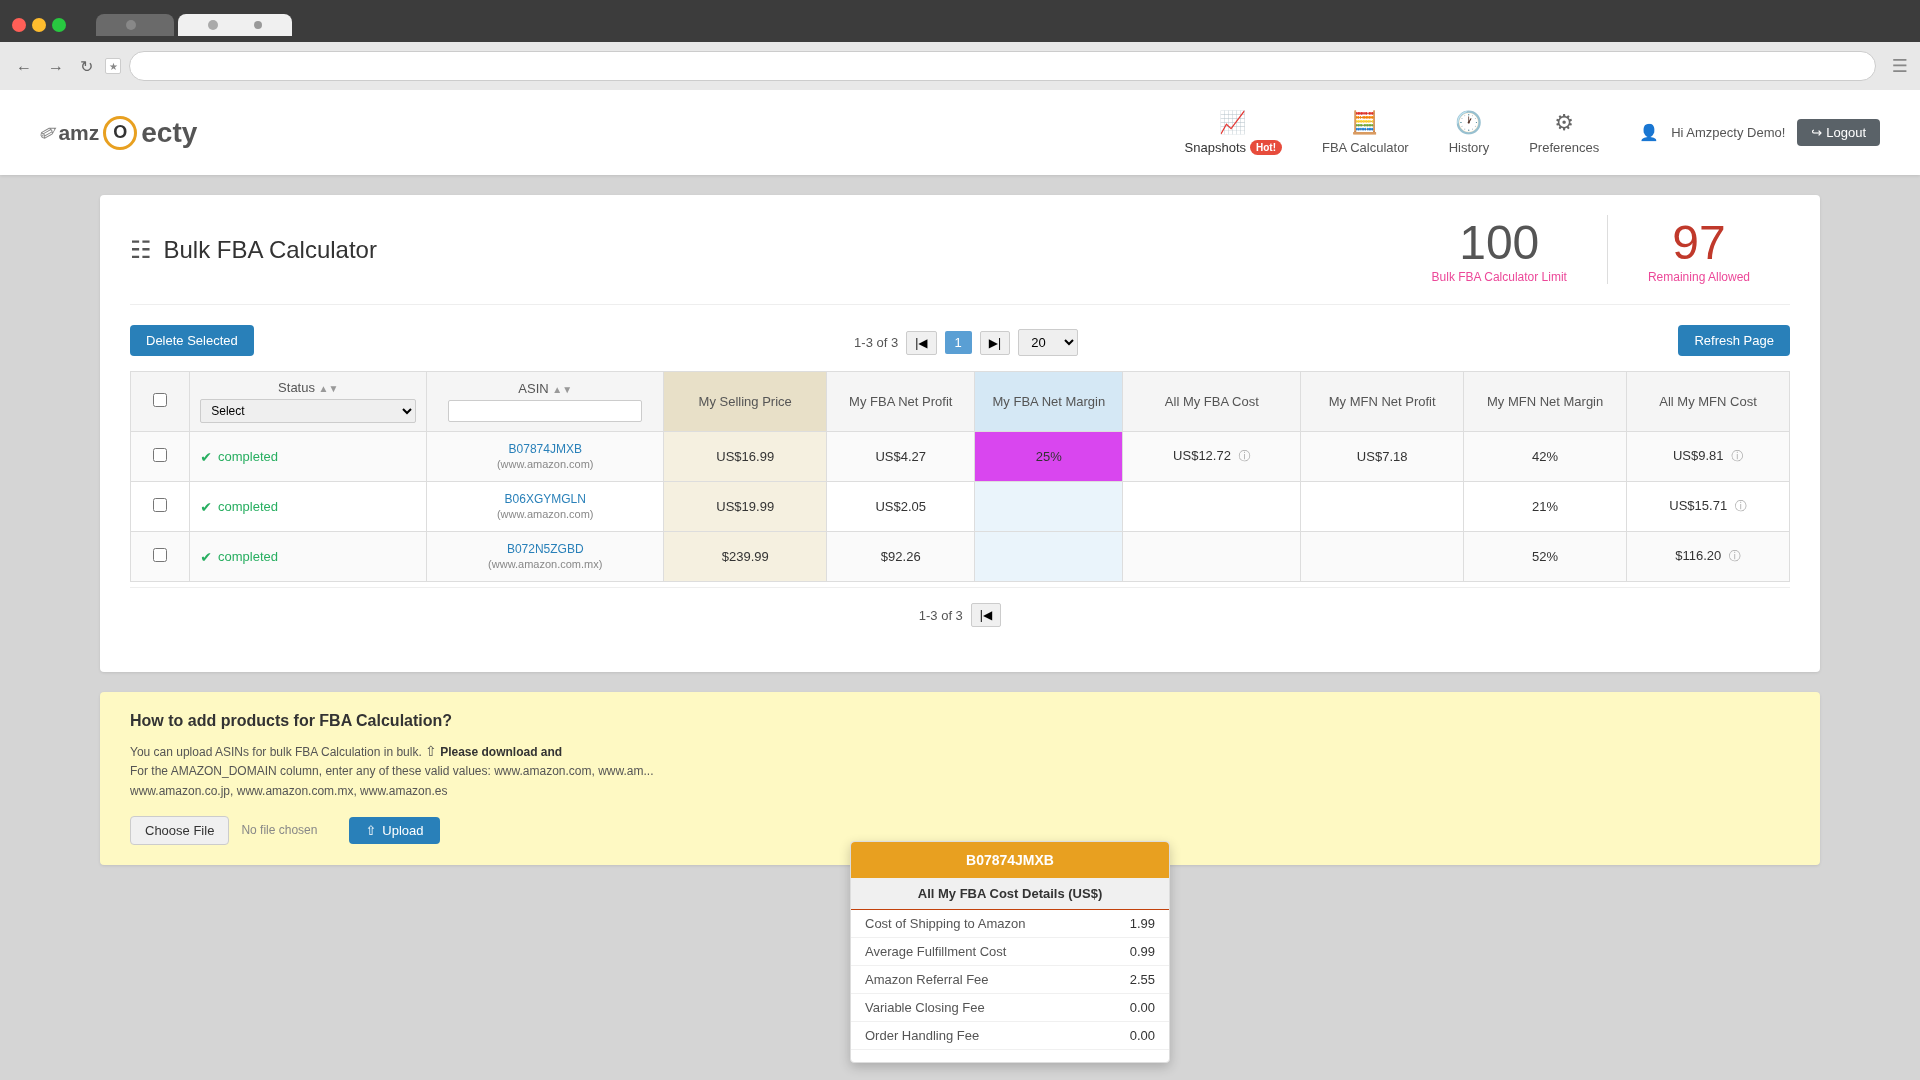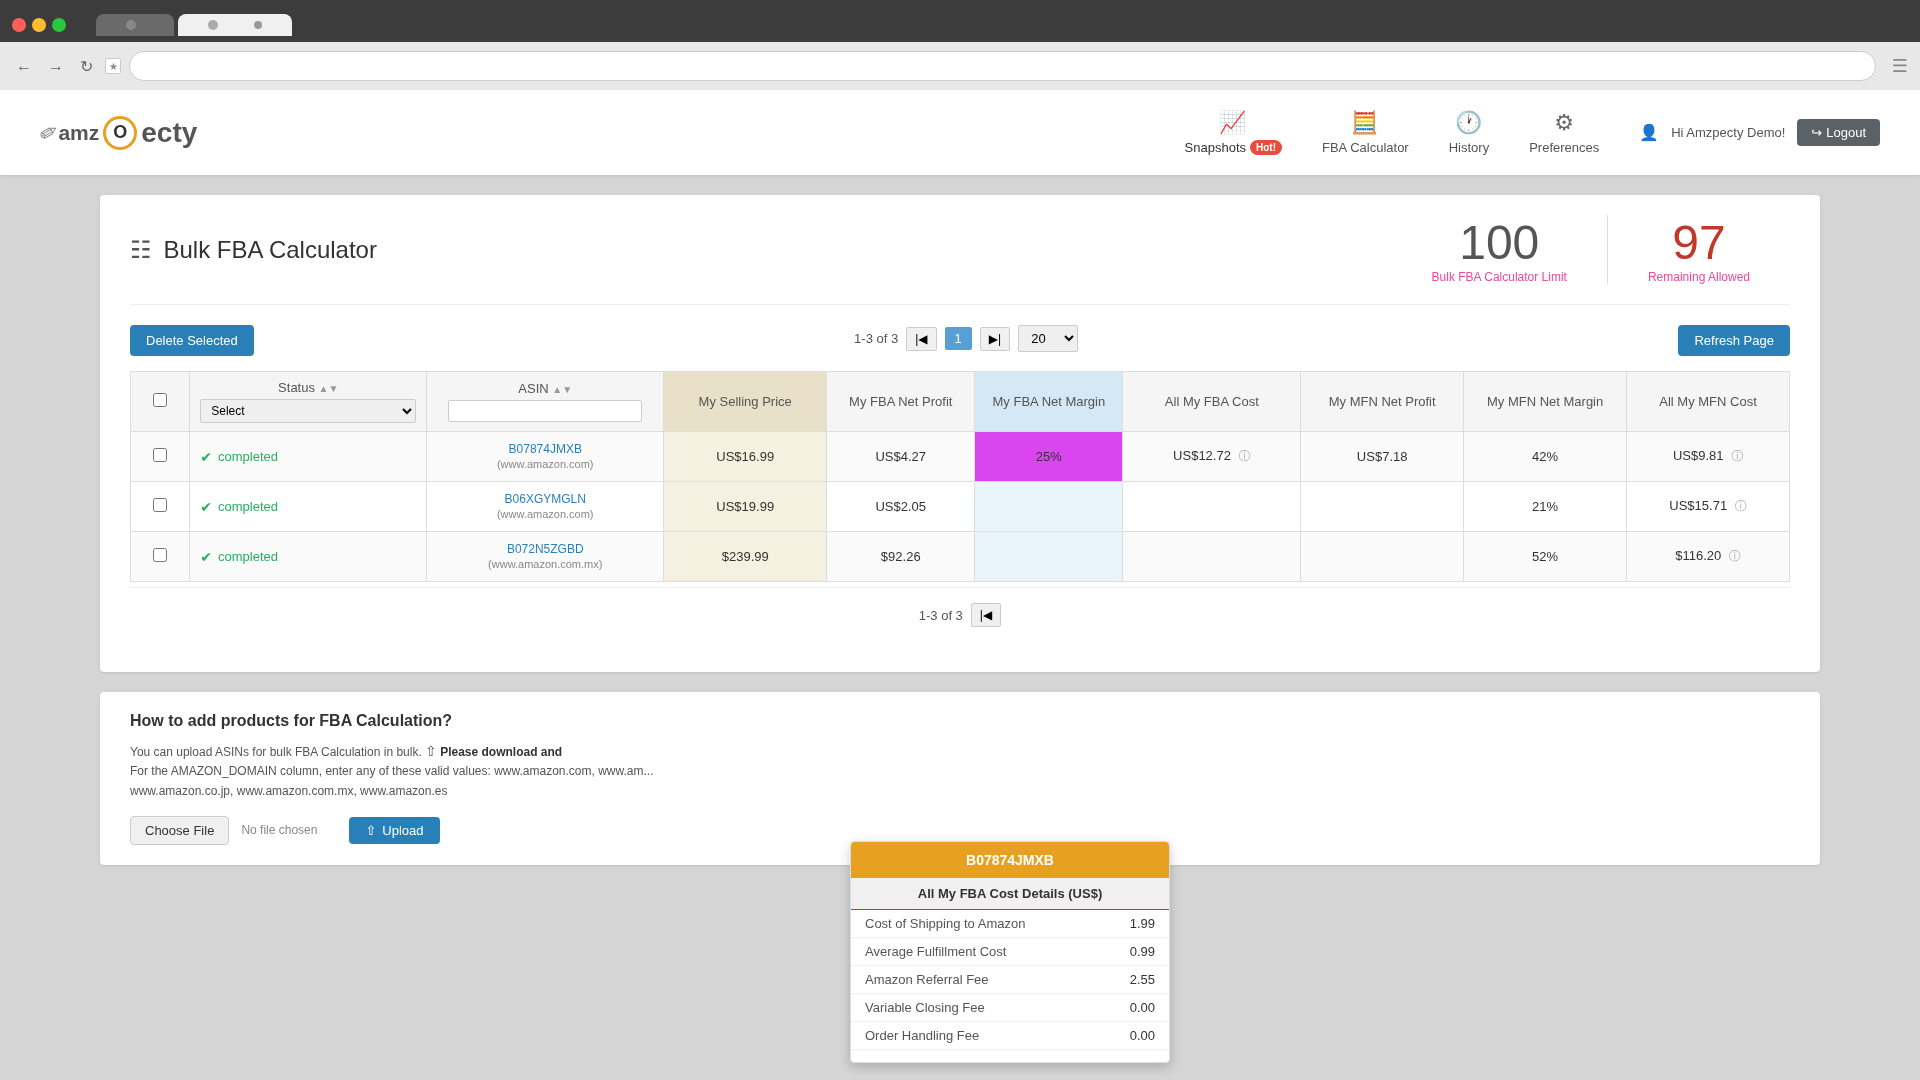--- a/index.html
+++ b/index.html
@@ -40,21 +40,21 @@
     .page-title { font-size: 24px; font-weight: normal; color: #333; }
     .calc-icon { font-size: 24px; color: #555; }
     .stats-section { display: flex; align-items: stretch; gap: 0; }
     .stat-block { text-align: center; padding: 0 40px; }
     .stat-block + .stat-block { border-left: 1px solid #ddd; }
     .stat-number { font-size: 48px; color: #555; font-weight: 300; }
     .stat-number-red { font-size: 48px; color: #c0392b; font-weight: 300; }
     .stat-label { font-size: 12px; color: #ec4899; }
 
     
-    .toolbar { display: flex; align-items: flex-start; justify-content: space-between; margin-bottom: 15px; }
+    .toolbar { display: flex; align-items: flex-end; justify-content: space-between; margin-bottom: 15px; }
     .delete-btn { background: #2980b9; color: white; border: none; padding: 8px 16px; border-radius: 4px; cursor: pointer; font-size: 13px; }
     .toolbar-center { display: flex; align-items: center; gap: 8px; font-size: 13px; color: #555; }
     .page-nav-btn { background: #f0f0f0; border: 1px solid #ccc; padding: 4px 8px; cursor: pointer; border-radius: 2px; font-size: 12px; }
     .page-number { background: #5a9fd4; color: white; padding: 4px 10px; border-radius: 2px; font-size: 13px; }
     .per-page-select { border: 1px solid #ccc; padding: 4px 8px; border-radius: 2px; font-size: 13px; }
     .refresh-btn { background: #2980b9; color: white; border: none; padding: 8px 16px; border-radius: 4px; cursor: pointer; font-size: 13px; }
 
     
     .data-table { width: 100%; border-collapse: collapse; font-size: 13px; }
     .data-table th { background: #f5f5f5; padding: 8px 10px; text-align: center; border: 1px solid #ddd; font-weight: normal; color: #555; vertical-align: middle; }
@@ -86,21 +86,21 @@
     .tooltip-subheader { background: #f0f0f0; padding: 8px 14px; font-weight: bold; font-size: 13px; color: #333; border-bottom: 1px solid #c2410c; text-align: center; }
     .tooltip-row { display: flex; justify-content: space-between; padding: 6px 14px; border-bottom: 1px solid #f0f0f0; font-size: 13px; }
     .tooltip-row:last-child { border-bottom: none; }
     .tooltip-label { color: #555; }
     .tooltip-value { color: #333; font-weight: normal; }
 
     
     .bottom-pagination { display: flex; align-items: center; justify-content: center; gap: 8px; padding: 15px; font-size: 13px; color: #555; border-top: 1px solid #eee; margin-top: 5px; }
 
     
-    .how-to-section { background: #ffffff; margin: 10px 100px; border-radius: 4px; padding: 20px 30px; box-shadow: 0 1px 3px rgba(0,0,0,0.1); }
+    .how-to-section { background: #fef9c3; margin: 10px 100px; border-radius: 4px; padding: 20px 30px; box-shadow: 0 1px 3px rgba(0,0,0,0.1); }
     .how-to-title { font-size: 16px; color: #333; margin-bottom: 10px; }
     .how-to-text { font-size: 12px; color: #555; line-height: 1.6; }
     .how-to-text strong { color: #333; }
     .file-upload-row { display: flex; align-items: center; gap: 12px; margin-top: 15px; }
     .choose-file-btn { background: #f0f0f0; border: 1px solid #ccc; padding: 6px 14px; border-radius: 4px; cursor: pointer; font-size: 13px; color: #333; }
     .no-file-text { font-size: 12px; color: #888; }
 
     
     .logo-container { display: flex; align-items: center; gap: 4px; }
     

